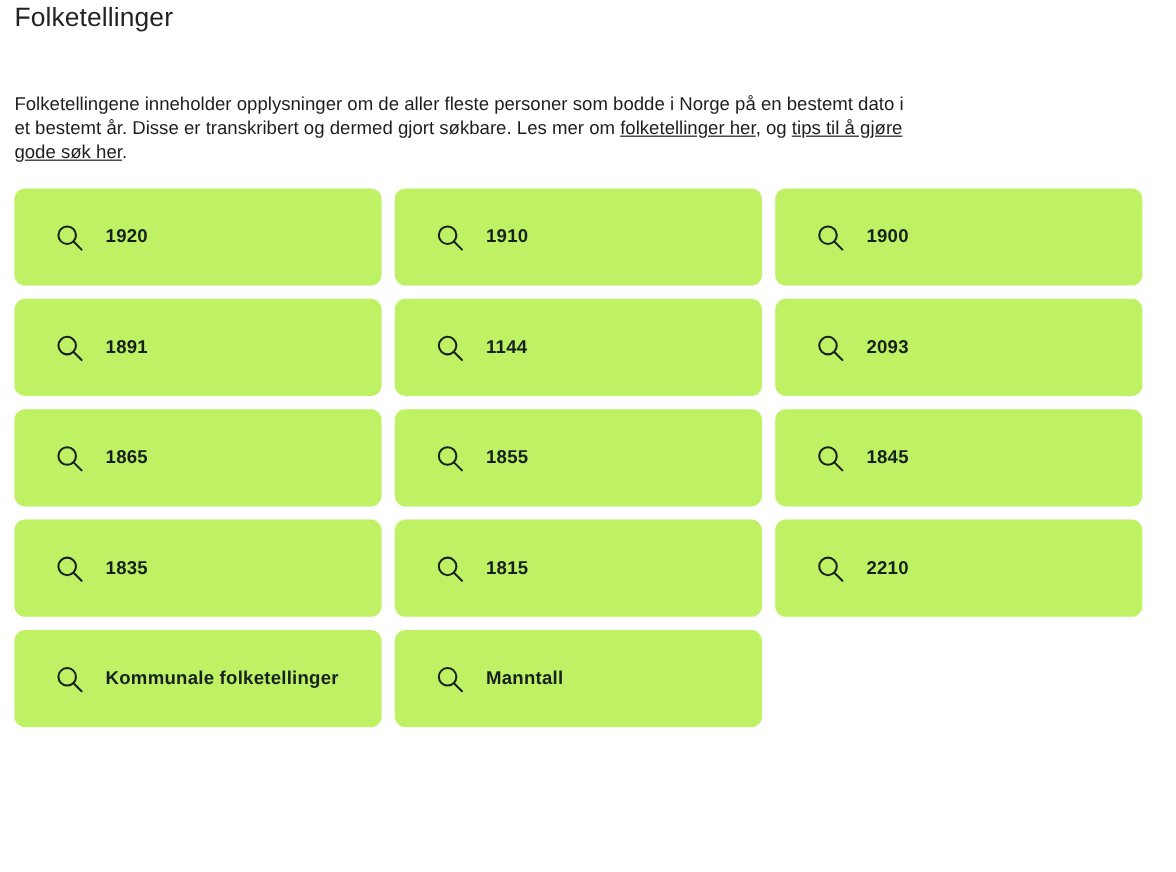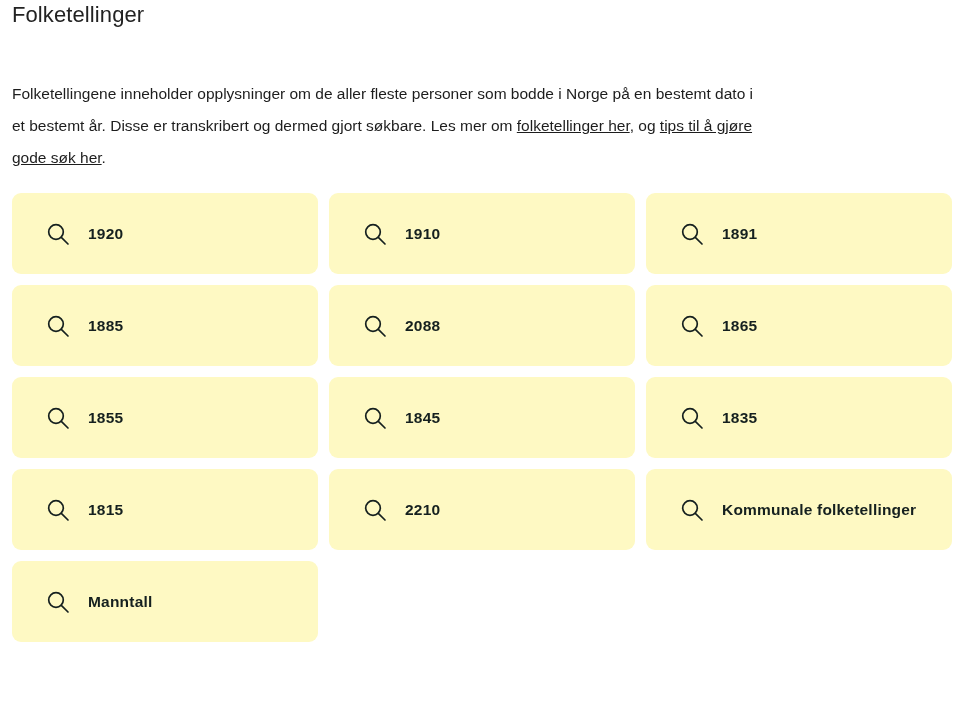--- a/index.html
+++ b/index.html
@@ -26,38 +26,38 @@
     font-weight: 400;
     color: #222222;
     margin: 0;
     padding-top: 2px;
     letter-spacing: 0.1px;
   }
   .intro {
     margin: 0;
     padding-top: 50px;
     font-size: 15.5px;
-    line-height: 32px;
+    line-height: 20px;
     color: #1d1d1d;
     max-width: 952px;
   }
   .intro a {
     color: #1d1d1d;
     text-decoration: underline;
   }
   .grid {
     margin-top: 19px;
     display: grid;
     grid-template-columns: repeat(3, 306px);
     column-gap: 11px;
     row-gap: 11px;
   }
   .card {
     height: 81px;
-    background: #fef9c3;
+    background: #bef264;
     border-radius: 9px;
     display: flex;
     align-items: center;
     padding-left: 33px;
     box-sizing: border-box;
     cursor: pointer;
     user-select: none;
   }
   .card .search-icon {
     flex: 0 0 auto;
@@ -97,49 +97,58 @@
     <div class="card">
       <span class="search-icon">
         <svg viewBox="0 0 26 26" width="26" height="26" fill="none" stroke="#15201f" stroke-width="1.7">
           <circle cx="11" cy="11" r="7.3"></circle>
           <line x1="16.3" y1="16.3" x2="23" y2="23" stroke-linecap="round"></line>
         </svg>
       </span>
       <span class="card-label">1910</span>
     </div>
 
+    <div class="card">
+      <span class="search-icon">
+        <svg viewBox="0 0 26 26" width="26" height="26" fill="none" stroke="#15201f" stroke-width="1.7">
+          <circle cx="11" cy="11" r="7.3"></circle>
+          <line x1="16.3" y1="16.3" x2="23" y2="23" stroke-linecap="round"></line>
+        </svg>
+      </span>
+      <span class="card-label">1900</span>
+    </div>
 
     <div class="card">
       <span class="search-icon">
         <svg viewBox="0 0 26 26" width="26" height="26" fill="none" stroke="#15201f" stroke-width="1.7">
           <circle cx="11" cy="11" r="7.3"></circle>
           <line x1="16.3" y1="16.3" x2="23" y2="23" stroke-linecap="round"></line>
         </svg>
       </span>
       <span class="card-label">1891</span>
     </div>
 
     <div class="card">
       <span class="search-icon">
         <svg viewBox="0 0 26 26" width="26" height="26" fill="none" stroke="#15201f" stroke-width="1.7">
           <circle cx="11" cy="11" r="7.3"></circle>
           <line x1="16.3" y1="16.3" x2="23" y2="23" stroke-linecap="round"></line>
         </svg>
       </span>
-      <span class="card-label">1885</span>
-    </div>
-
-    <div class="card">
-      <span class="search-icon">
-        <svg viewBox="0 0 26 26" width="26" height="26" fill="none" stroke="#15201f" stroke-width="1.7">
-          <circle cx="11" cy="11" r="7.3"></circle>
-          <line x1="16.3" y1="16.3" x2="23" y2="23" stroke-linecap="round"></line>
-        </svg>
-      </span>
-      <span class="card-label">2088</span>
+      <span class="card-label">1144</span>
+    </div>
+
+    <div class="card">
+      <span class="search-icon">
+        <svg viewBox="0 0 26 26" width="26" height="26" fill="none" stroke="#15201f" stroke-width="1.7">
+          <circle cx="11" cy="11" r="7.3"></circle>
+          <line x1="16.3" y1="16.3" x2="23" y2="23" stroke-linecap="round"></line>
+        </svg>
+      </span>
+      <span class="card-label">2093</span>
     </div>
 
 
     <div class="card">
       <span class="search-icon">
         <svg viewBox="0 0 26 26" width="26" height="26" fill="none" stroke="#15201f" stroke-width="1.7">
           <circle cx="11" cy="11" r="7.3"></circle>
           <line x1="16.3" y1="16.3" x2="23" y2="23" stroke-linecap="round"></line>
         </svg>
       </span>

